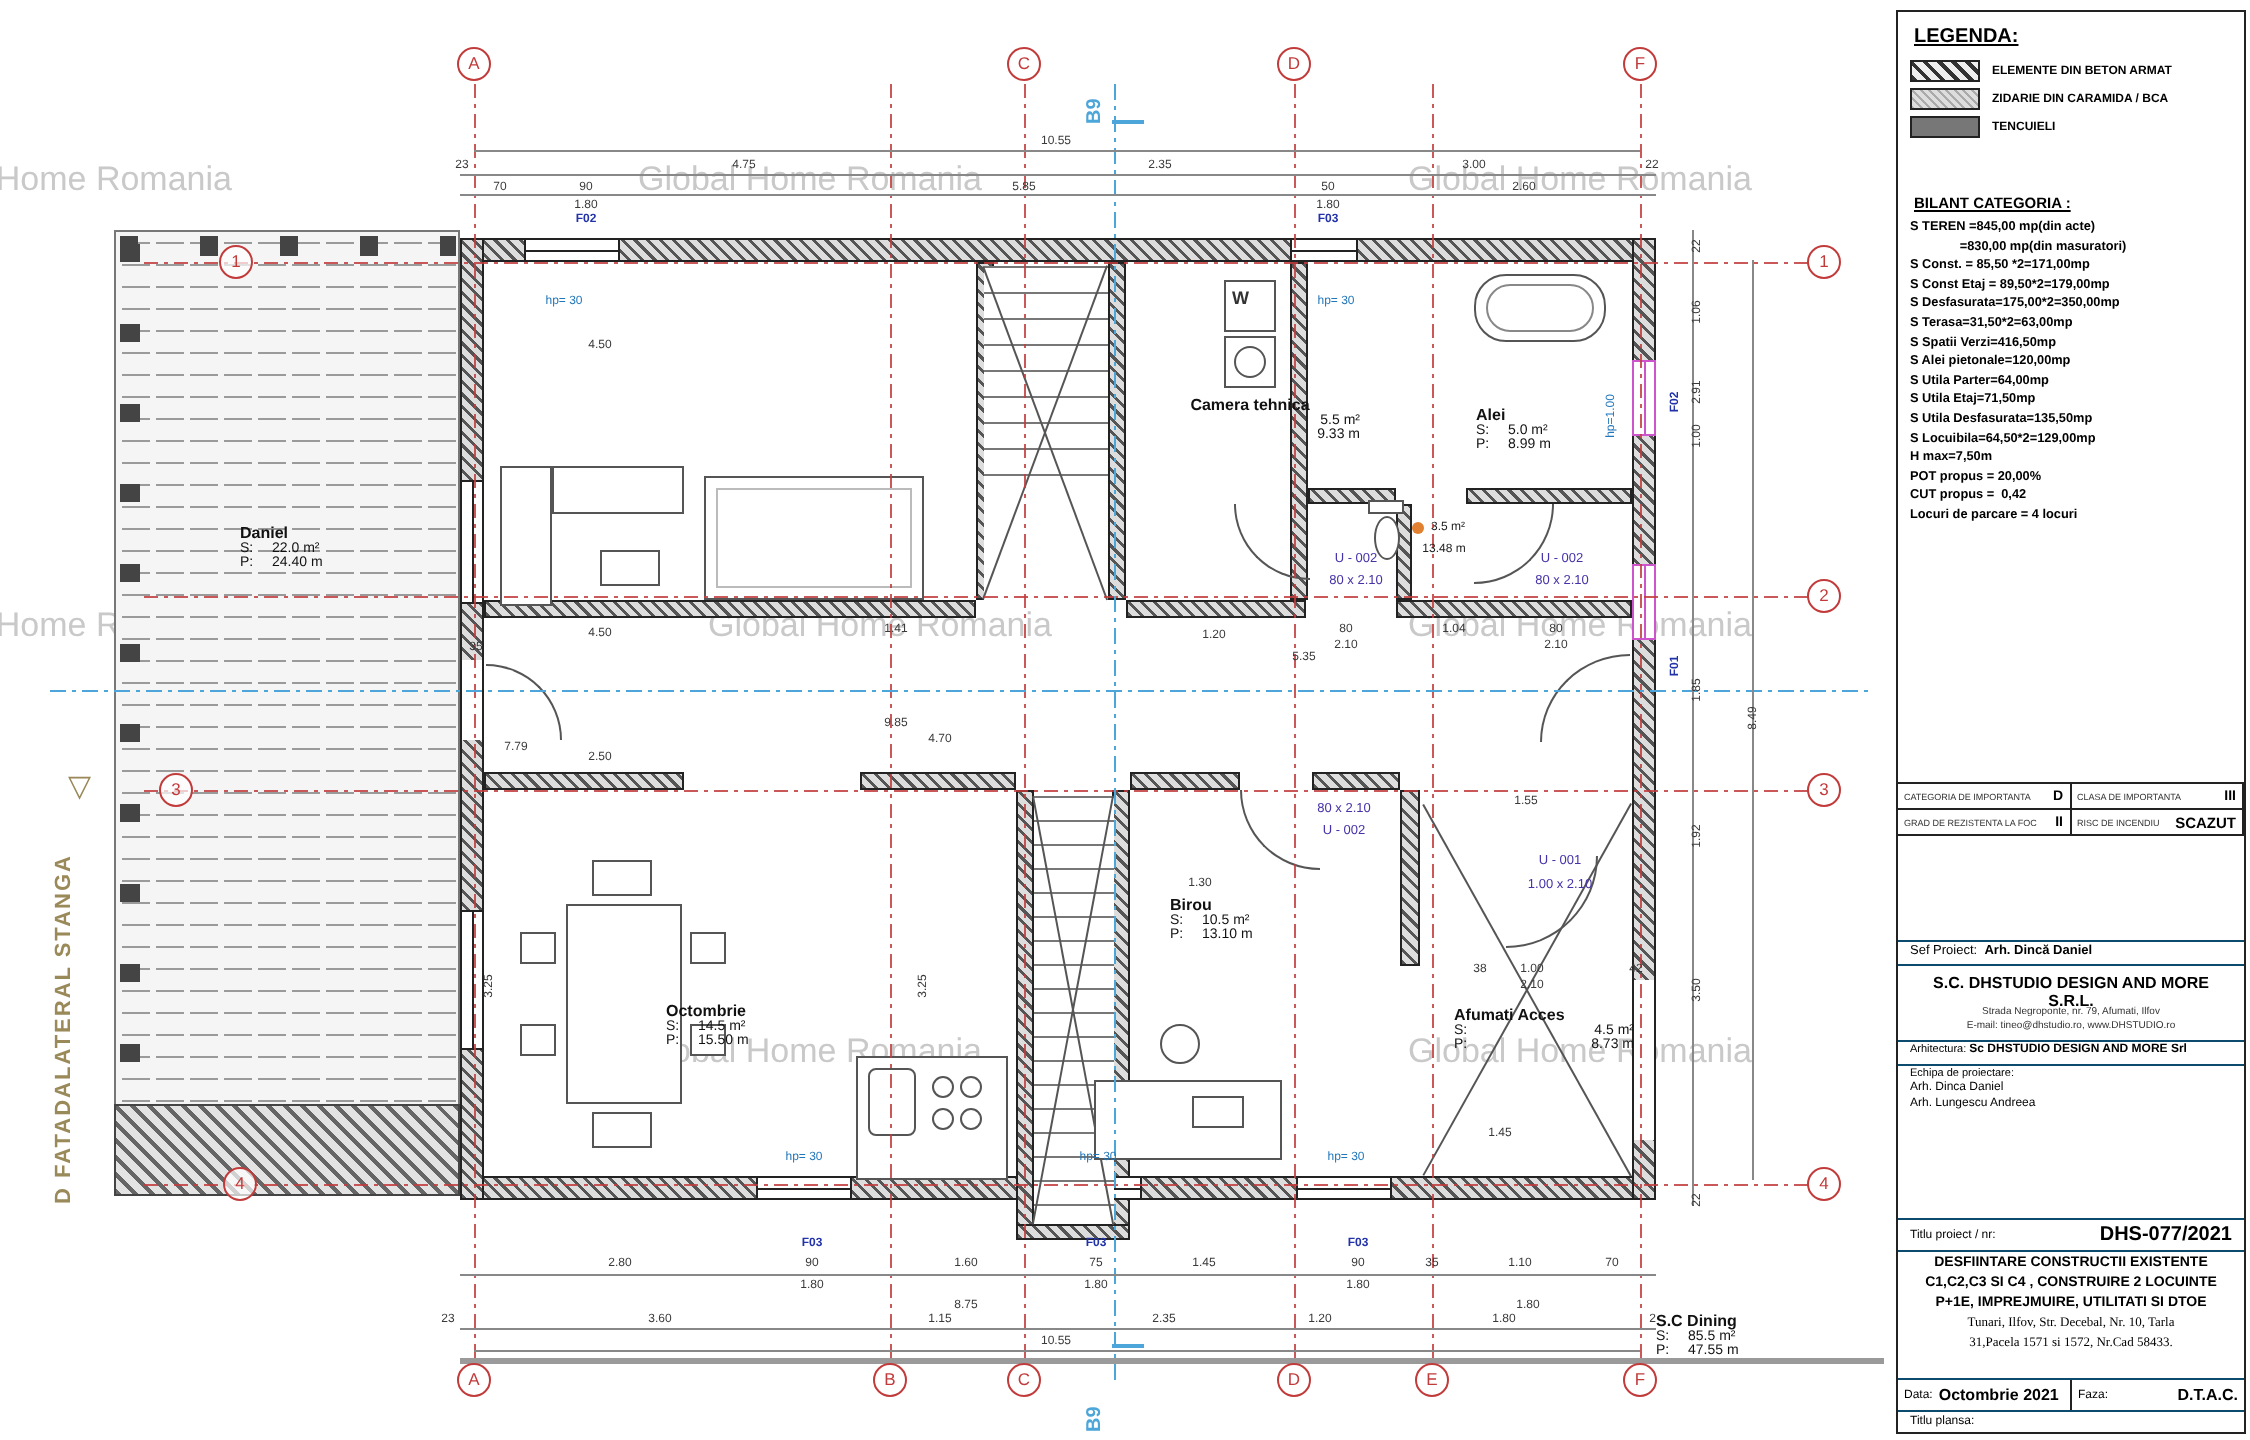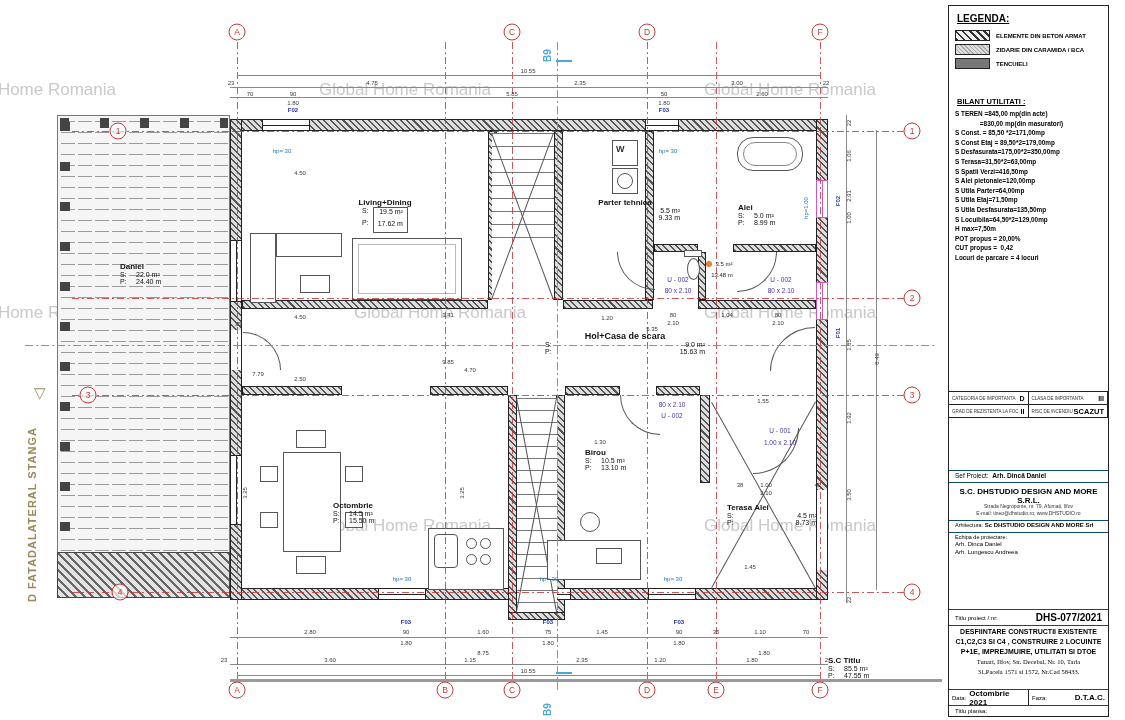--- a/index.html
+++ b/index.html
@@ -61,21 +61,21 @@
   .vkeys div{height:12px;}
   .vbox{border:1px solid #555;padding:0 4px;text-align:right;}
   .vbox div{height:12px;}
   .facade{position:absolute;transform-origin:0 0;transform:rotate(-90deg);font-size:11px;font-weight:bold;
           letter-spacing:1px;color:var(--facade-tan);white-space:nowrap;}
   .fmark{position:absolute;font-size:15px;color:var(--facade-tan);}
   .b9{position:absolute;transform-origin:0 0;transform:rotate(-90deg);font-size:10px;color:var(--section-blue);font-weight:bold;}
   .b9tick{position:absolute;height:2px;width:16px;background:var(--section-blue);}
   .grayline{position:absolute;background:#9a9a9a;}
   
-  .panel{position:absolute;left:948px;top:5px;width:161px;height:712px;border:1.5px solid #222;background:#fff;box-sizing:border-box;}
+  .panel{position:absolute;left:948px;top:5px;width:175px;height:712px;border:1.5px solid #222;background:#fff;box-sizing:border-box;}
   .psec{position:absolute;left:0;right:0;box-sizing:border-box;padding:1px 6px;}
   .bt{border-top:1px solid #0c4a6e;}
   .legend-title{font-size:10px;font-weight:bold;text-decoration:underline;margin:4px 0 6px 2px;}
   .leg-item{display:flex;align-items:center;gap:6px;margin:3px 0;}
   .leg-sw{width:33px;height:9px;border:1px solid #222;flex:none;}
   .sw1{background:repeating-linear-gradient(45deg,#333 0 2px,#eee 2px 5px);}
   .sw2{background:repeating-linear-gradient(45deg,#aaa 0 1px,#ddd 1px 3px);}
   .sw3{background:#777;}
   .leg-item span{font-size:6px;font-weight:bold;}
   .bil-title{font-size:7.5px;font-weight:bold;text-decoration:underline;margin:2px 0 3px 2px;}
@@ -354,64 +354,40 @@
         <span style="left: 820px; top: 690px; transform: translate(-50%, -50%);">F</span>
         <span style="left: 912px; top: 131px; transform: translate(-50%, -50%);">1</span>
         <span style="left: 912px; top: 298px; transform: translate(-50%, -50%);">2</span>
         <span style="left: 912px; top: 395px; transform: translate(-50%, -50%);">3</span>
         <span style="left: 912px; top: 592px; transform: translate(-50%, -50%);">4</span>
         <span style="left: 118px; top: 131px; transform: translate(-50%, -50%);">1</span>
         <span style="left: 88px; top: 395px; transform: translate(-50%, -50%);">3</span>
         <span style="left: 120px; top: 592px; transform: translate(-50%, -50%);">4</span>
       </div>
 
-    <div class="rlabel" style="left:330px;top:198px;width:110px;text-align:center">
-      <div class="rname">Living+Dining</div>
-      <div class="vwrap" style="justify-content:center">
-        <div class="vkeys">
-            <div>S:</div>
-            <div>P:</div>
-          </div>
-        <div class="vbox">
-            <div>19.5 m²</div>
-            <div>17.62 m</div>
-          </div>
-      </div>
-    </div>
     <div class="rlabel" style="left:570px;top:198px;width:110px;text-align:center">
-      <div class="rname">Parter tehnica</div>
+      <div class="rname">Camera tehnica</div>
       <div class="rrow" style="justify-content:flex-end">
           <span>5.5 m²</span>
         </div>
       <div class="rrow" style="justify-content:flex-end">
           <span>9.33 m</span>
         </div>
     </div>
     <div class="rlabel" style="left:738px;top:203px">
       <div class="rname">Alei</div>
       <div class="rrow">
           <span class="rk">S:</span>
           <span>5.0 m²</span>
         </div>
       <div class="rrow">
           <span class="rk">P:</span>
           <span>8.99 m</span>
         </div>
     </div>
-    <div class="rlabel" style="left:545px;top:331px;width:160px">
-      <div class="rname" style="font-size:9px;text-align:center">Hol+Casa de scara</div>
-      <div class="rrow" style="justify-content:space-between">
-          <span>S:</span>
-          <span>9.0 m²</span>
-        </div>
-      <div class="rrow" style="justify-content:space-between">
-          <span>P:</span>
-          <span>15.63 m</span>
-        </div>
-    </div>
     <div class="rlabel" style="left:333px;top:501px">
       <div class="rname">Octombrie</div>
       <div class="rrow">
           <span class="rk">S:</span>
           <span>14.5 m²</span>
         </div>
       <div class="rrow">
           <span class="rk">P:</span>
           <span>15.50 m</span>
         </div>
@@ -421,21 +397,21 @@
       <div class="rrow">
           <span class="rk">S:</span>
           <span>10.5 m²</span>
         </div>
       <div class="rrow">
           <span class="rk">P:</span>
           <span>13.10 m</span>
         </div>
     </div>
     <div class="rlabel" style="left:727px;top:503px;width:90px">
-      <div class="rname">Terasa Alei</div>
+      <div class="rname">Afumati Acces</div>
       <div class="rrow" style="justify-content:space-between">
           <span>S:</span>
           <span>4.5 m²</span>
         </div>
       <div class="rrow" style="justify-content:space-between">
           <span>P:</span>
           <span>8.73 m</span>
         </div>
     </div>
     <div class="rlabel" style="left:120px;top:262px">
@@ -443,21 +419,21 @@
       <div class="rrow">
           <span class="rk">S:</span>
           <span>22.0 m²</span>
         </div>
       <div class="rrow">
           <span class="rk">P:</span>
           <span>24.40 m</span>
         </div>
     </div>
     <div class="rlabel" style="left:828px;top:656px;background:#fff">
-      <div class="rname">S.C Titlu</div>
+      <div class="rname">S.C Dining</div>
       <div class="rrow">
           <span class="rk">S:</span>
           <span>85.5 m²</span>
         </div>
       <div class="rrow">
           <span class="rk">P:</span>
           <span>47.55 m</span>
         </div>
     </div>
 
@@ -477,21 +453,21 @@
         <div class="leg-sw sw2"></div>
         <span>ZIDARIE DIN CARAMIDA / BCA</span>
       </div>
       <div class="leg-item">
         <div class="leg-sw sw3"></div>
         <span>TENCUIELI</span>
       </div>
     </div>
 
     <div class="psec" style="top:88px">
-      <div class="bil-title">BILANT UTILITATI :</div>
+      <div class="bil-title">BILANT CATEGORIA :</div>
       <div class="bil">
           <div>S TEREN =845,00 mp(din acte)</div>
           <div>              =830,00 mp(din masuratori)</div>
           <div>S Const. = 85,50 *2=171,00mp</div>
           <div>S Const Etaj = 89,50*2=179,00mp</div>
           <div>S Desfasurata=175,00*2=350,00mp</div>
           <div>S Terasa=31,50*2=63,00mp</div>
           <div>S Spatii Verzi=416,50mp</div>
           <div>S Alei pietonale=120,00mp</div>
           <div>S Utila Parter=64,00mp</div>

